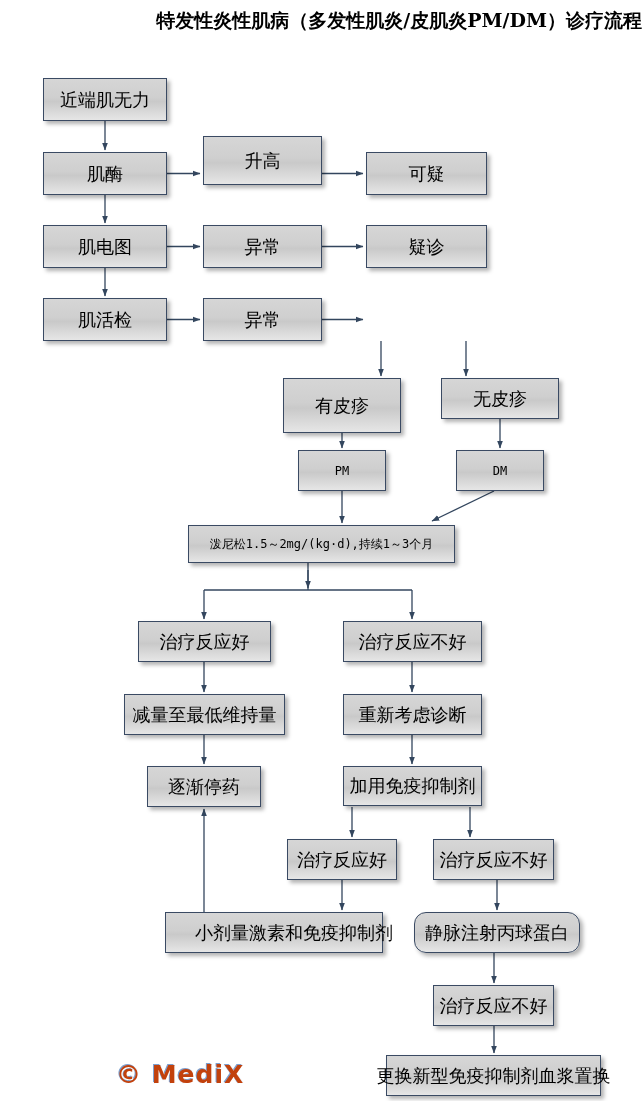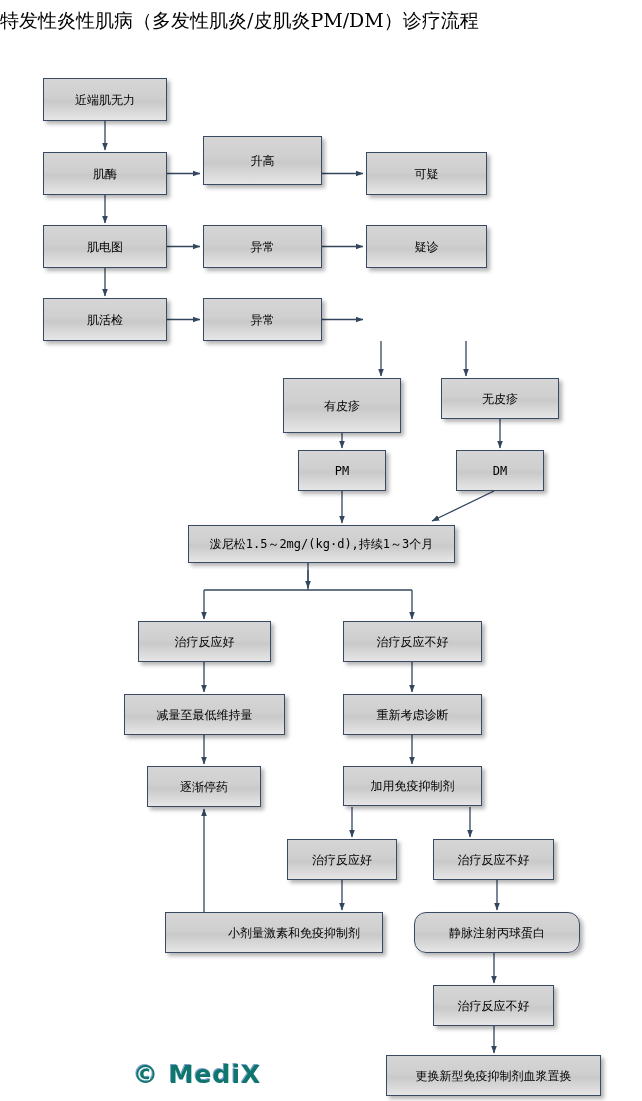--- a/index.html
+++ b/index.html
@@ -2,45 +2,45 @@
 <html><head>
 <meta charset="utf-8">
 <style>
   html,body{margin:0;padding:0;background:#ffffff;}
   body{width:642px;height:1101px;position:relative;overflow:hidden;
        font-family:"DejaVu Sans","Liberation Sans",sans-serif;}
 
   #canvas{position:absolute;left:0;top:0;width:642px;height:1101px;}
 
   #title{
-    position:absolute;left:0;top:8px;width:642px;text-align:left;
+    position:absolute;left:0;top:8px;width:642px;text-align:right;
     font-family:"DejaVu Serif","Liberation Serif",serif;
-    font-size:19px;font-weight:normal;color:#000000;letter-spacing:0px;
+    font-size:19px;font-weight:bold;color:#000000;letter-spacing:0px;
     white-space:nowrap;
   }
 
   .node{
     position:absolute;box-sizing:border-box;
     border:1px solid #3a4a63;
     background:linear-gradient(to bottom,#d6d6d6 0%,#cfcfcf 45%,#c9c9c9 55%,#e6e6e6 100%);
     box-shadow:3px 3px 4px rgba(0,0,0,0.30);
     display:flex;align-items:center;justify-content:center;
-    color:#000;font-size:12px;line-height:1;
+    color:#000;font-size:18px;line-height:1;
     text-align:center;white-space:nowrap;
   }
   .node.mono{font-family:"DejaVu Sans Mono","Liberation Mono",monospace;font-size:12px;}
 
   svg#links{position:absolute;left:0;top:0;width:642px;height:1101px;
             overflow:visible;pointer-events:none;}
 
   #watermark{
-    position:absolute;left:133px;top:1060px;
+    position:absolute;left:116px;top:1060px;
     font-family:"DejaVu Sans","Liberation Sans",sans-serif;
     font-size:25px;font-weight:bold;letter-spacing:1px;
-    color:#0f766e;
+    color:#c2410c;
     text-shadow:1px 1px 0 #ffffff, -1px -1px 0 #7d9fce, 0 0 1px #6f93c6;
     white-space:nowrap;
   }
 </style>
 </head>
 <body>
 
 <div id="canvas">
 
   <div id="title">特发性炎性肌病（多发性肌炎/皮肌炎PM/DM）诊疗流程</div>

